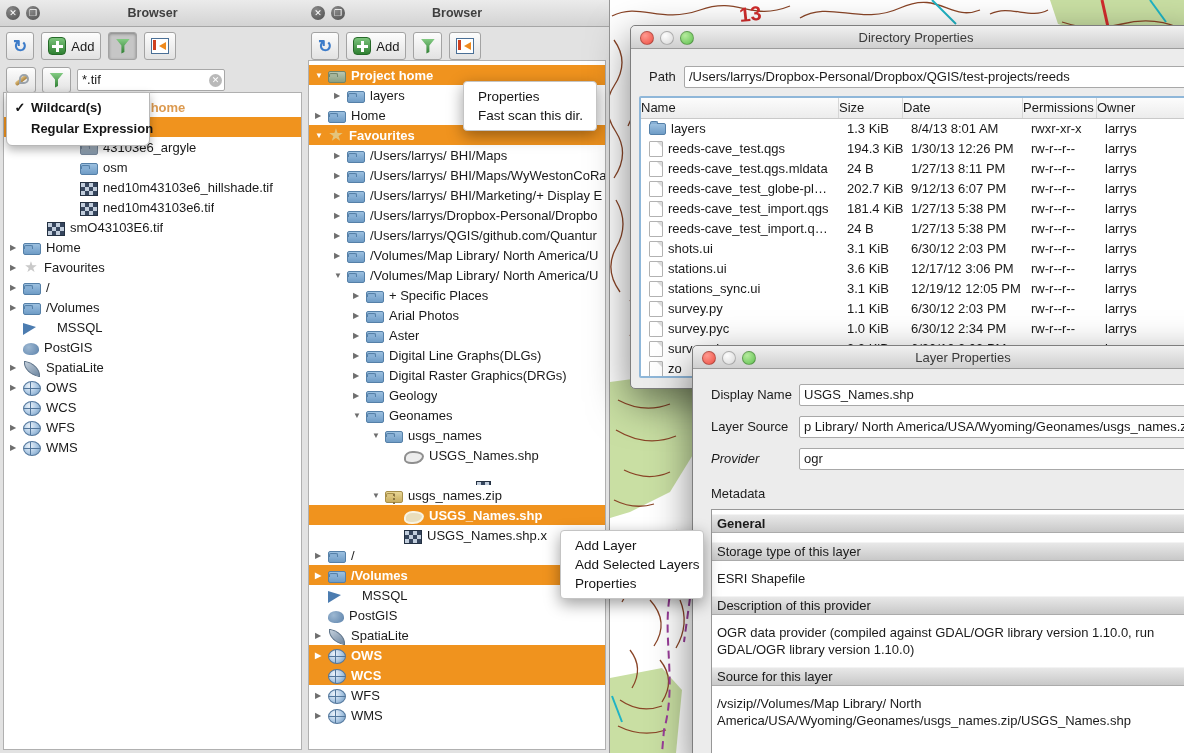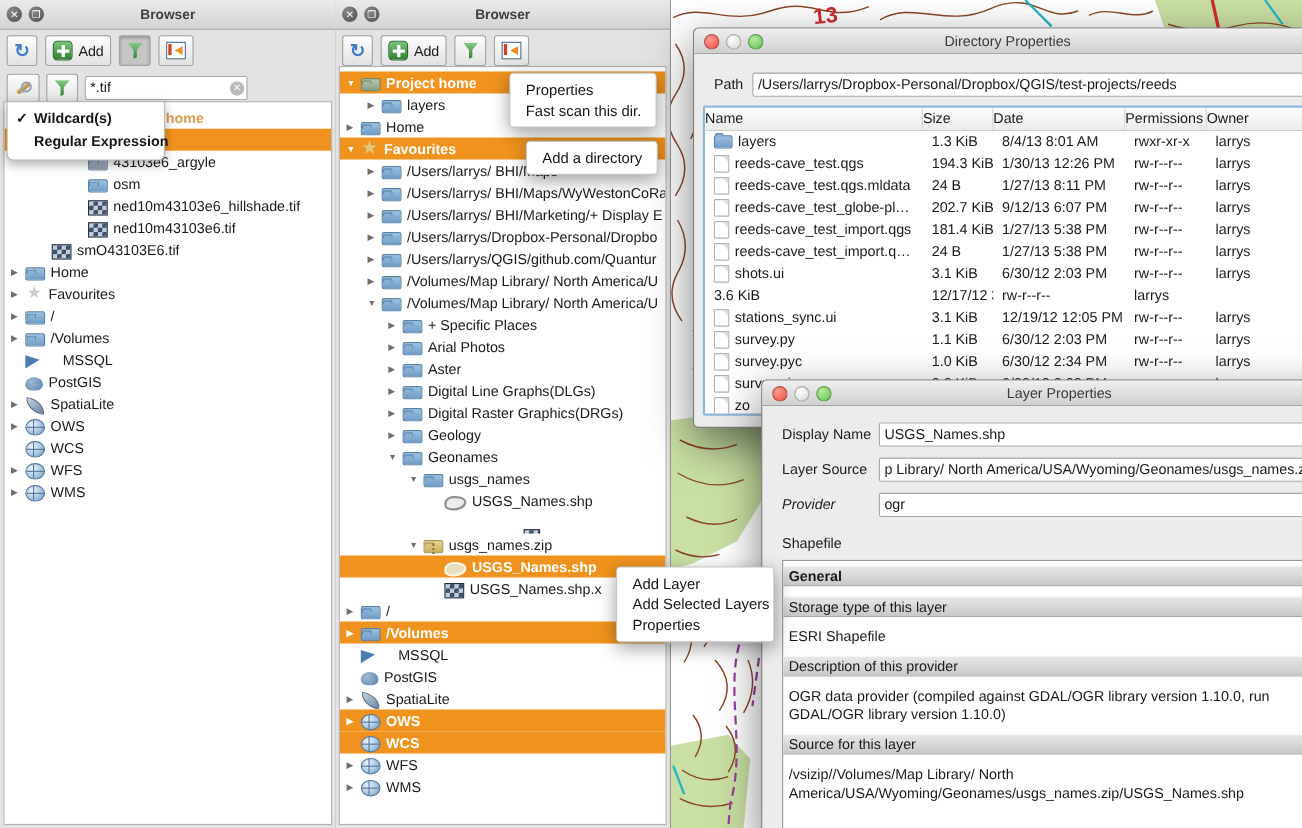--- a/index.html
+++ b/index.html
@@ -83,21 +83,21 @@
   .i-postgis{width:14px;height:12px;margin-top:3px;border-radius:60% 60% 48% 48%;
      background:radial-gradient(circle at 35% 35%,#9db8d2,#5c82ab);}
   .i-spatialite{width:12px;height:12px;margin-top:3px;border:1px solid #5a7086;border-radius:0 100% 0 100%;
      background:linear-gradient(135deg,#c4d0dc,#6d86a0);transform:rotate(8deg);}
   .i-globe{width:13px;height:13px;margin-top:2px;border:1px solid #53779c;border-radius:50%;
      background-image:linear-gradient(#53779c,#53779c),linear-gradient(#53779c,#53779c),
         radial-gradient(circle at 35% 30%,#eef4fa,#a9c6e2 55%,#6d96bd);
      background-size:100% 1px,1px 100%,100% 100%;background-position:0 6px,6px 0,0 0;background-repeat:no-repeat;}
   
   .menu{position:absolute;background:#fff;border:1px solid #c4c4c4;border-radius:4px;
-        box-shadow:0 5px 16px rgba(0,0,0,.38);padding:5px 0;z-index:6;}
+        box-shadow:0 5px 16px rgba(0,0,0,.38);padding:5px 0;z-index:6;margin-top:15px;}
   .mi{padding:2px 14px;white-space:nowrap;font-size:13.5px;color:#151515;}
   #dropdown{position:absolute;left:6px;top:92px;width:142px;background:#fff;border:1px solid #b8b8b8;
         border-radius:0 0 6px 6px;box-shadow:0 4px 10px rgba(0,0,0,.3);padding:4px 0 6px;z-index:7;}
   #dropdown .mi{display:flex;gap:4px;font-weight:bold;font-size:13px;padding:3px 6px;}
   #dropdown .chk{width:14px;flex:0 0 14px;text-align:center;}
   
   .dialog{position:absolute;background:#ececec;border:1px solid #7e7e7e;border-radius:5px;
           box-shadow:0 14px 40px rgba(0,0,0,.5);}
   .dtitle{height:22px;border-radius:5px 5px 0 0;background:linear-gradient(#f0f0f0,#cfcfcf);
           border-bottom:1px solid #9c9c9c;position:relative;display:flex;align-items:center;justify-content:center;}
@@ -580,20 +580,24 @@
           <div class="namecell">
             <span class="i-file"></span>
             <span>shots.ui</span>
           </div>
           <div>3.1 KiB</div>
           <div>6/30/12 2:03 PM</div>
           <div>rw-r--r--</div>
           <div>larrys</div>
         </div>
         <div class="grid trow2">
+          <div class="namecell">
+            <span class="i-file"></span>
+            <span>stations.ui</span>
+          </div>
           <div>3.6 KiB</div>
           <div>12/17/12 3:06 PM</div>
           <div>rw-r--r--</div>
           <div>larrys</div>
         </div>
         <div class="grid trow2">
           <div class="namecell">
             <span class="i-file"></span>
             <span>stations_sync.ui</span>
           </div>
@@ -653,21 +657,21 @@
       <span class="ttl">Layer Properties</span>
     </div>
     <div id="layerFields">
         <span class="fieldlabel" style="left: 18px; top: 41px;">Display Name</span>
         <span class="inputbox fld" style="left: 106px; top: 38px; width: 440px;">USGS_Names.shp</span>
         <span class="fieldlabel" style="left: 18px; top: 73px;">Layer Source</span>
         <span class="inputbox fld" style="left: 106px; top: 70px; width: 440px;">p Library/ North America/USA/Wyoming/Geonames/usgs_names.z</span>
         <span class="fieldlabel" style="left: 18px; top: 105px; font-style: italic;">Provider</span>
         <span class="inputbox fld" style="left: 106px; top: 102px; width: 440px;">ogr</span>
       </div>
-    <span class="fieldlabel" style="left:18px;top:140px">Shapefile</span>
+    <span class="fieldlabel" style="left:18px;top:140px">Metadata</span>
     <div id="metaBox">
         <div class="mbar hdr">
           <div>General</div>
         </div>
         <div class="mbar">
           <div>Storage type of this layer</div>
         </div>
         <div class="mplain">
           <div>ESRI Shapefile</div>
         </div>
@@ -684,23 +688,20 @@
         <div class="mplain">
           <div>/vsizip//Volumes/Map Library/ North</div>
           <div>America/USA/Wyoming/Geonames/usgs_names.zip/USGS_Names.shp</div>
         </div>
       </div>
   </div>
 
   <div class="menu" id="menuDir" style="left:463px;top:66px;width:132px">
       <div class="mi">Properties</div>
       <div class="mi">Fast scan this dir.</div>
-    </div>
-  <div class="menu" id="menuFav" style="left:478px;top:128px;width:118px">
-      <div class="mi">Add a directory</div>
     </div>
   <div class="menu" id="menuLayer" style="left:560px;top:515px;width:142px">
       <div class="mi">Add Layer</div>
       <div class="mi">Add Selected Layers</div>
       <div class="mi">Properties</div>
     </div>
 
   <div id="dropdown">
       <div class="mi">
         <span class="chk">✓</span>

